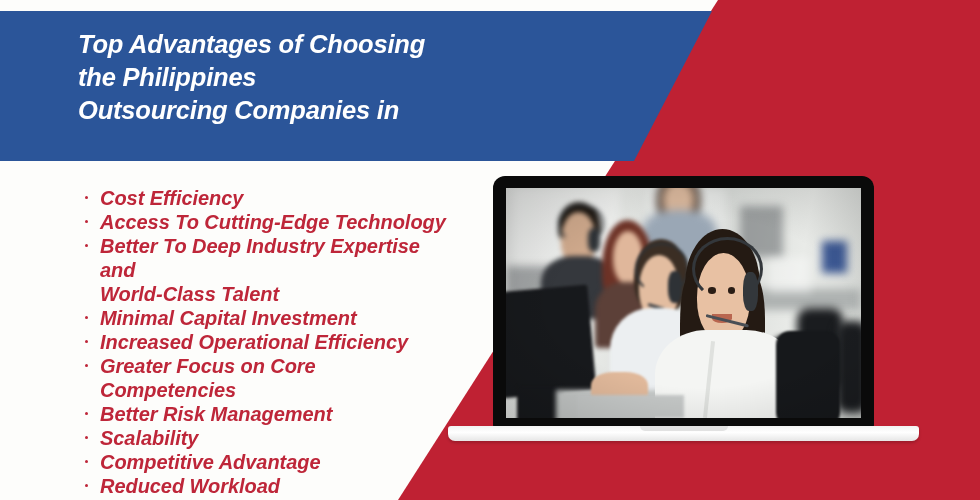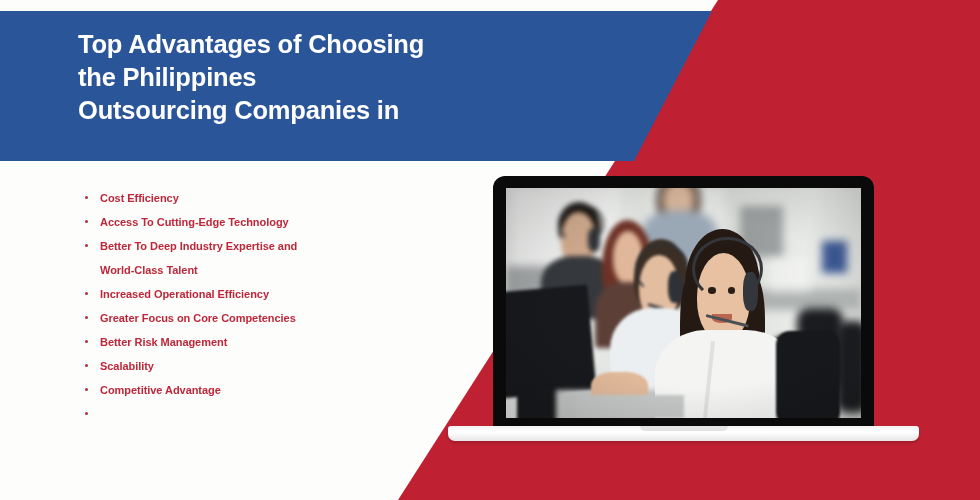--- a/index.html
+++ b/index.html
@@ -7,20 +7,21 @@
     width:980px;height:500px;
     background:#ffffff;
     font-family:"Liberation Sans", sans-serif;
     overflow:hidden;
   }
   #canvas{
     position:relative;
     width:980px;height:500px;
     background:#fdfdfb;
     overflow:hidden;
+    font-style:italic;
   }
 
   
   .red-shape{
     position:absolute;
     left:0;top:0;
     width:980px;height:500px;
     pointer-events:none;
   }
 
@@ -52,21 +53,21 @@
     position:absolute;
     left:78px;top:186px;
     width:370px;
     z-index:6;
     margin:0;padding:0;
     list-style:none;
   }
   .bullets li{
     position:relative;
     color:#be2639;
-    font-size:11px;
+    font-size:20px;
     font-weight:bold;
     line-height:24px;
     padding-left:22px;
     letter-spacing:-0.05px;
   }
   .bullets li .dot{
     position:absolute;
     left:7px;top:10px;
     width:3.4px;height:3.4px;
     background:#be2639;
@@ -223,40 +224,45 @@
       <span class="dot"></span>
       <span>Access To Cutting-Edge Technology</span>
     </li>
     <li>
       <span class="dot"></span>
       <span>Better To Deep Industry Expertise and</span>
       <span class="l2">World-Class Talent</span>
     </li>
     <li>
       <span class="dot"></span>
+      <span>Minimal Capital Investment</span>
+    </li>
+    <li>
+      <span class="dot"></span>
       <span>Increased Operational Efficiency</span>
     </li>
     <li>
       <span class="dot"></span>
       <span>Greater Focus on Core Competencies</span>
     </li>
     <li>
       <span class="dot"></span>
       <span>Better Risk Management</span>
     </li>
     <li>
       <span class="dot"></span>
       <span>Scalability</span>
     </li>
     <li>
       <span class="dot"></span>
       <span>Competitive Advantage</span>
     </li>
     <li>
       <span class="dot"></span>
+      <span>Reduced Workload</span>
     </li>
   </ul>
 
   <div class="laptop">
     <div class="lid">
       <div class="screen">
 
         <div class="photo">
           <div class="bg-wall"></div>
 

